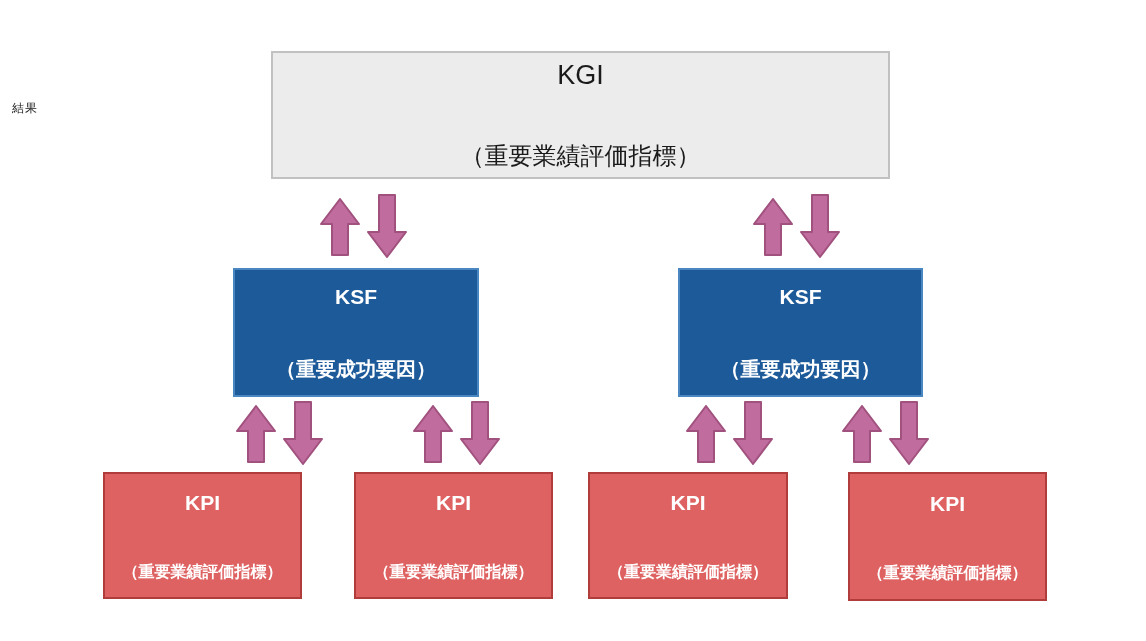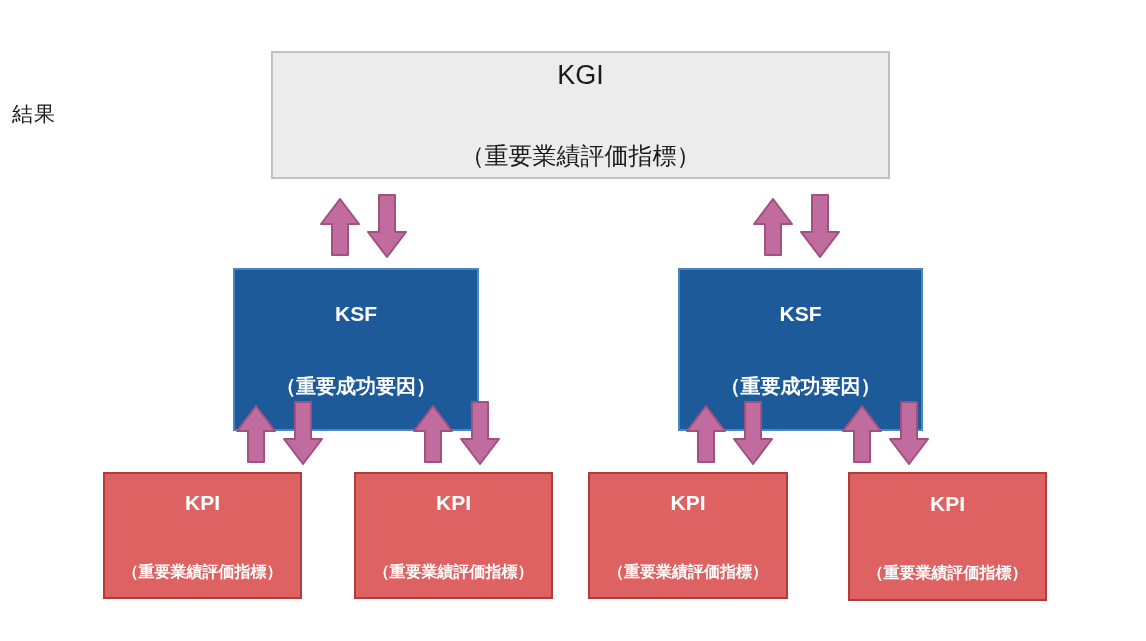--- a/index.html
+++ b/index.html
@@ -11,21 +11,21 @@
     position: relative;
     width: 1146px;
     height: 641px;
     background: var(--page-bg, #ffffff);
     overflow: hidden;
   }
   .side-label {
     position: absolute;
     left: 12px;
     top: 100px;
-    font-size: 21px;
+    font-size: 12px;
     color: var(--label-text, #1a1a1a);
     letter-spacing: 1px;
   }
   .node {
     position: absolute;
     box-sizing: border-box;
     display: flex;
     flex-direction: column;
     align-items: center;
     justify-content: center;
@@ -39,21 +39,21 @@
   .kgi-box {
     left: 271px; top: 51px; width: 619px; height: 128px;
     background: var(--kgi-fill);
     border: 2px solid var(--kgi-border);
     color: var(--kgi-text);
   }
   .kgi-box .title { font-size: 27px; }
   .kgi-box .subtitle { font-size: 24px; }
 
   .ksf-box {
-    top: 268px; width: 246px; height: 163px;
+    top: 268px; width: 246px; height: 129px;
     background: var(--ksf-fill);
     border: 2px solid var(--ksf-border);
     color: var(--box-text-light);
     font-weight: bold;
   }
   .ksf-box.pos-1 { left: 233px; }
   .ksf-box.pos-2 { left: 678px; width: 245px; }
   .ksf-box .title { font-size: 21px; }
   .ksf-box .subtitle { font-size: 20px; text-align: right; }
 

